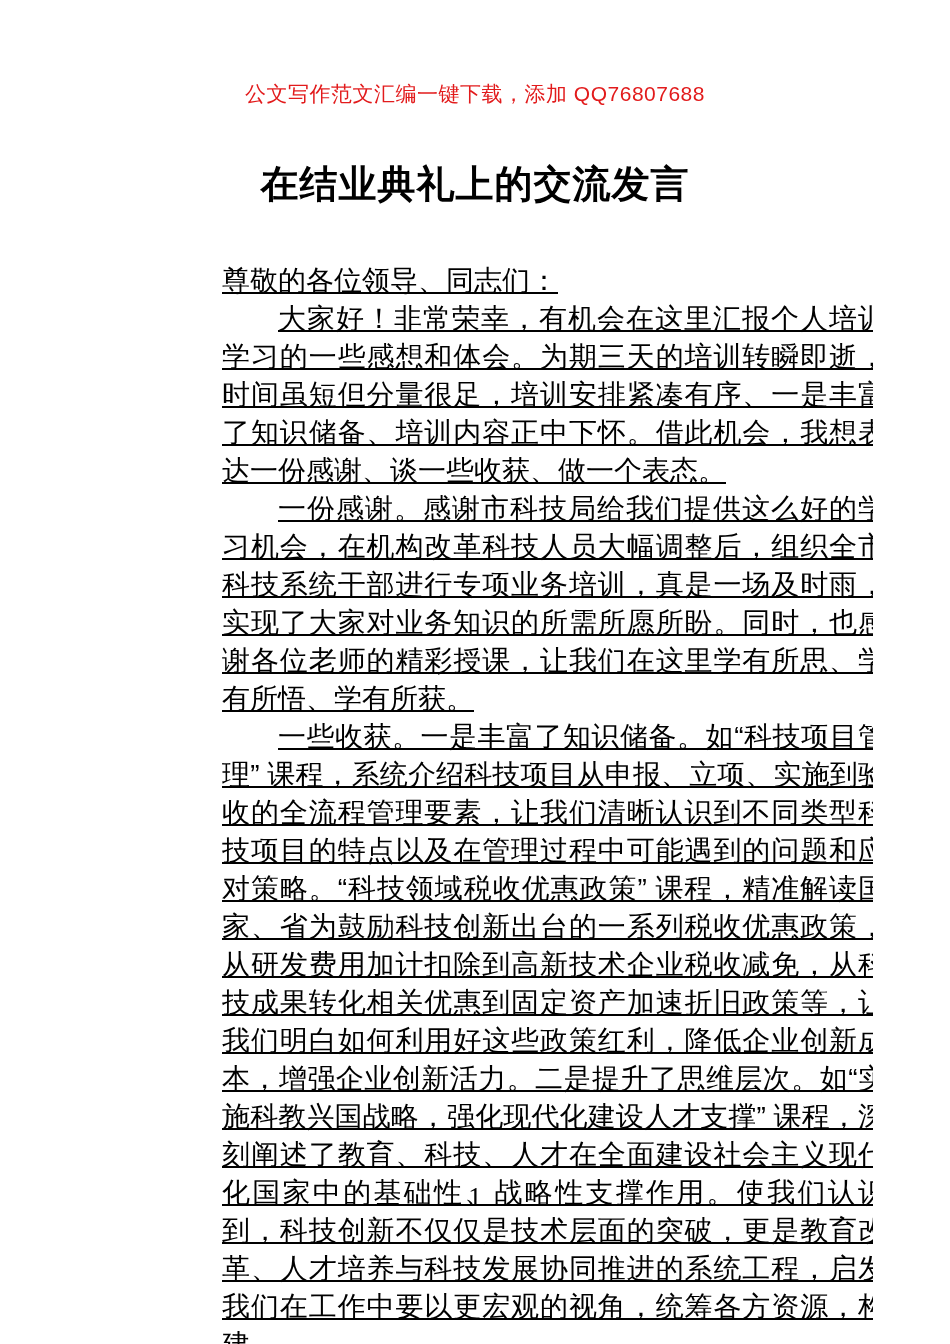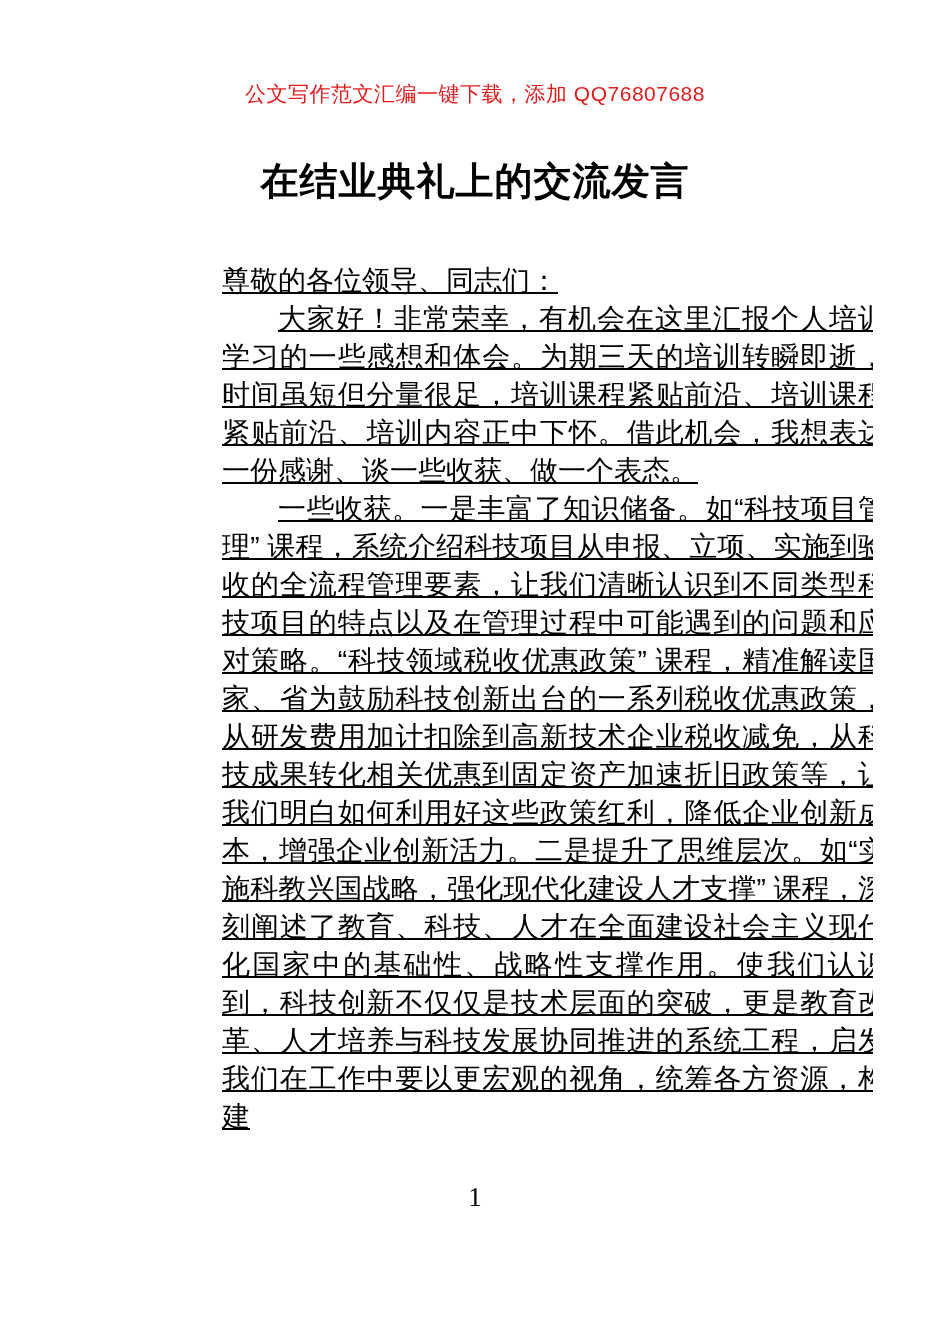--- a/index.html
+++ b/index.html
@@ -33,21 +33,20 @@
     top: 159px;
     left: 0;
     width: 100%;
     margin: 0;
     text-align: center;
     font-size: 38px;
     line-height: 50px;
     font-weight: 700;
     letter-spacing: 1px;
     color: var(--text, #000000);
-    font-family: Liberation Mono, monospace;
   }
   .doc-body {
     position: absolute;
     top: 262px;
     left: 145px;
     width: 664px;
     font-size: 28px;
     line-height: 38px;
     color: var(--text, #000000);
     text-align: justify;
@@ -75,19 +74,20 @@
 <body>
 
 <div class="page" style="--notice-red: #e21b1c; --text: #000000; --background: #ffffff;">
 
   <div class="notice">公文写作范文汇编一键下载，添加 QQ76807688</div>
 
   <h1 class="doc-title">在结业典礼上的交流发言</h1>
 
   <div class="doc-body">
     <p>尊敬的各位领导、同志们：</p>
-    <p class="indent">大家好！非常荣幸，有机会在这里汇报个人培训学习的一些感想和体会。为期三天的培训转瞬即逝，时间虽短但分量很足，培训课程紧贴前沿、培训课程紧贴前沿、培训内容正中下怀。借此机会，我想表达一份感谢、谈一些收获、做一个表态。</p>
+    <p class="indent">大家好！非常荣幸，有机会在这里汇报个人培训学习的一些感想和体会。为期三天的培训转瞬即逝，时间虽短但分量很足，培训安排紧凑有序、一是丰富了知识储备、培训内容正中下怀。借此机会，我想表达一份感谢、谈一些收获、做一个表态。</p>
+    <p class="indent">一份感谢。感谢市科技局给我们提供这么好的学习机会，在机构改革科技人员大幅调整后，组织全市科技系统干部进行专项业务培训，真是一场及时雨，实现了大家对业务知识的所需所愿所盼。同时，也感谢各位老师的精彩授课，让我们在这里学有所思、学有所悟、学有所获。</p>
     <p class="indent">一些收获。一是丰富了知识储备。如“科技项目管理” 课程，系统介绍科技项目从申报、立项、实施到验收的全流程管理要素，让我们清晰认识到不同类型科技项目的特点以及在管理过程中可能遇到的问题和应对策略。“科技领域税收优惠政策” 课程，精准解读国家、省为鼓励科技创新出台的一系列税收优惠政策，从研发费用加计扣除到高新技术企业税收减免，从科技成果转化相关优惠到固定资产加速折旧政策等，让我们明白如何利用好这些政策红利，降低企业创新成本，增强企业创新活力。二是提升了思维层次。如“实施科教兴国战略，强化现代化建设人才支撑” 课程，深刻阐述了教育、科技、人才在全面建设社会主义现代化国家中的基础性、战略性支撑作用。使我们认识到，科技创新不仅仅是技术层面的突破，更是教育改革、人才培养与科技发展协同推进的系统工程，启发我们在工作中要以更宏观的视角，统筹各方资源，构建</p>
   </div>
 
   <div class="page-number">1</div>
 
 </div>
 
 </body></html>

